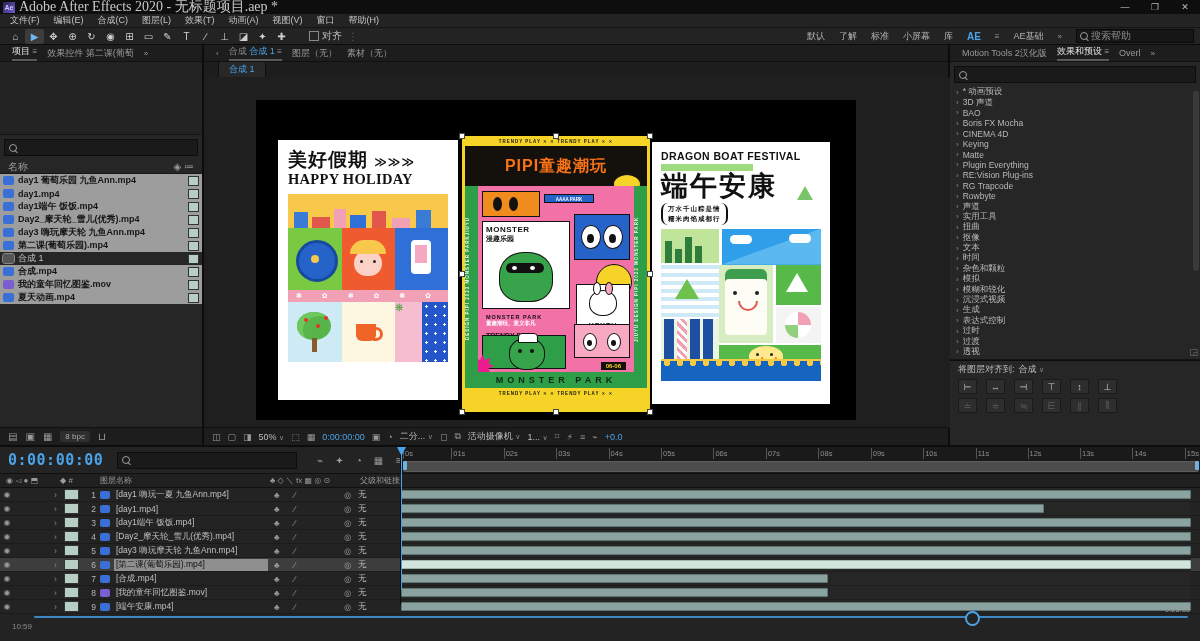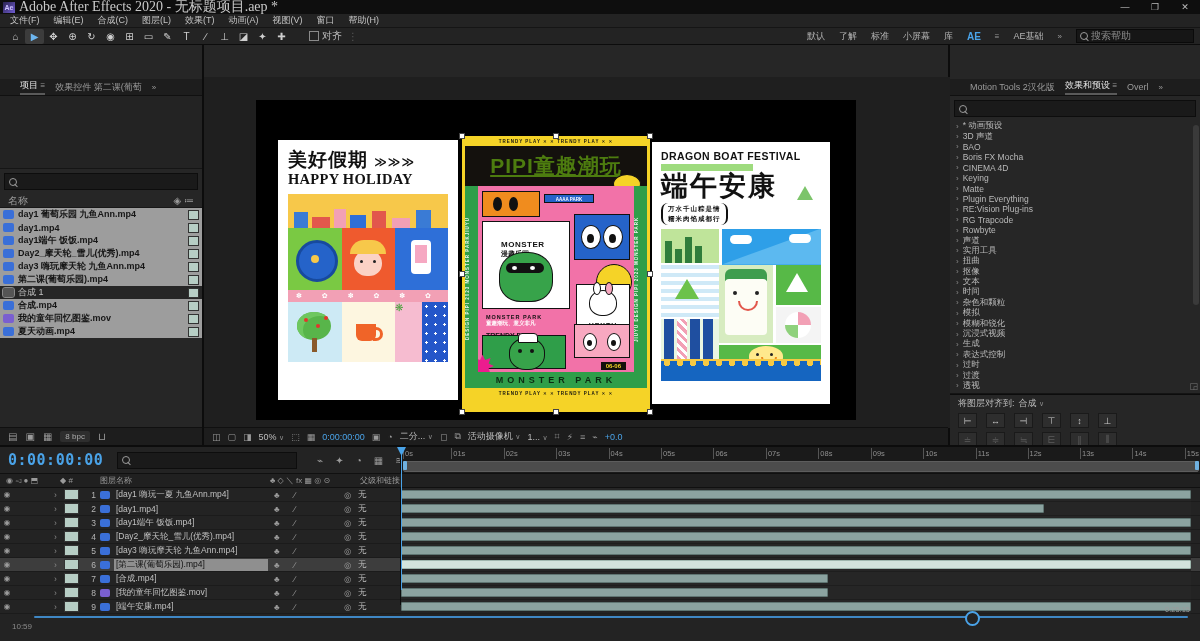--- a/index.html
+++ b/index.html
@@ -32,21 +32,21 @@
   #help-search{display:flex;align-items:center;background:#161616;border:1px solid #0a0a0a;height:12px;width:110px;padding:0 3px;gap:3px;}
   .mag{width:6px;height:6px;border:1px solid #9a9a9a;border-radius:50%;position:relative;flex:none;}
   .mag:after{content:"";position:absolute;width:4px;height:1px;background:#9a9a9a;left:4px;top:6px;transform:rotate(45deg);}
 
   
   #main{left:0;top:45px;width:1200px;height:400px;}
   .panel{position:absolute;top:0;height:400px;background:#262626;box-sizing:border-box;}
   #p-left{left:0;width:204px;border-right:2px solid #0c0c0c;}
   #p-center{left:204px;width:746px;border-right:2px solid #0c0c0c;}
   #p-right{left:950px;width:250px;}
-  .tabrow{height:16px;background:#1d1d1d;display:flex;align-items:center;padding:0 20px;gap:10px;border-bottom:1px solid #101010;margin-top:34px;}
+  .tabrow{height:16px;background:#1d1d1d;display:flex;align-items:center;padding:0 12px;gap:10px;border-bottom:1px solid #101010;}
   .tab{font-size:9px;color:#9a9a9a;white-space:nowrap;}
   .tab.active{color:#e4e4e4;border-bottom:2px solid #5a5a5a;padding-bottom:1px;}
   .hamb{color:#9a9a9a;font-size:8px;}
 
   
   #proj-preview{height:72px;background:#232323;border-bottom:1px solid #151515;}
   .searchrow{height:15px;display:flex;align-items:center;background:#1a1a1a;margin:4px 4px;border:1px solid #0d0d0d;padding:0 4px;gap:4px;}
   #proj-header{height:13px;display:flex;align-items:center;padding:0 8px;color:#9a9a9a;border-bottom:1px solid #171717;}
   #proj-list .prow{height:13px;display:flex;align-items:center;padding:0 3px;gap:4px;}
   #proj-list .prow .nm{flex:1;font-size:9px;color:#c2c2c2;}
@@ -99,31 +99,31 @@
   #p1-mugcell{width:53px;height:60px;background:#fdf6e0;position:relative;}
   .mug{position:absolute;left:14px;top:22px;width:20px;height:17px;background:#f06428;border-radius:0 0 6px 6px;}
   .mug:after{content:"";position:absolute;right:-7px;top:3px;width:7px;height:8px;border:3px solid #f06428;border-left:0;border-radius:0 8px 8px 0;}
   #p1-pinkcell{width:27px;height:60px;background:#f6bcd0;position:relative;font-size:10px;color:#49a33c;}
   #p1-dotcell{width:26px;height:60px;background:#2456c9;
      background-image:radial-gradient(#ffffff 1px,transparent 1.2px);background-size:9px 9px;}
 
   #poster2{left:206px;top:36px;width:188px;height:276px;background:#f5d327;color:#111;}
   .p2band{height:10px;display:flex;align-items:center;justify-content:center;font-size:4.5px;font-weight:900;letter-spacing:1px;color:#111;}
   #p2-header{height:40px;margin:0 3px;background:#14110d;display:flex;align-items:center;justify-content:center;position:relative;}
-  #p2-title{color:#4d7c0f;font-weight:900;font-size:21px;letter-spacing:1px;text-decoration:underline;}
+  #p2-title{color:#f97316;font-weight:900;font-size:16px;letter-spacing:1px;}
   #p2-blob{position:absolute;right:6px;bottom:-8px;width:26px;height:18px;background:#f5d327;border:1.5px solid #111;border-radius:50%;}
   #p2-mid{display:flex;margin:0 3px;height:186px;}
   .rail{width:13px;background:#2f9e49;color:#eaf6ec;writing-mode:vertical-rl;transform:rotate(180deg);
         font-size:4.5px;font-weight:bold;letter-spacing:1px;text-align:center;overflow:hidden;}
   #p2-core{flex:1;background:#f272a8;position:relative;overflow:hidden;}
   .card{position:absolute;border:1px solid #111;box-sizing:border-box;}
   #c-orange{left:4px;top:5px;width:58px;height:26px;background:#f08c1e;}
   #c-orange i{position:absolute;top:5px;width:9px;height:14px;background:#111;border-radius:50%;}
   #c-park{left:66px;top:8px;width:50px;height:9px;background:#2563c9;color:#fff;font-size:4.5px;font-weight:900;text-align:center;line-height:9px;border:1px solid #111;}
-  #c-monster{left:4px;top:35px;width:88px;height:88px;background:#fff;padding:18px;font-weight:900;}
+  #c-monster{left:4px;top:35px;width:88px;height:88px;background:#fff;padding:3px;font-weight:900;}
   #c-monster .t1{font-size:8px;letter-spacing:.5px;}
   #c-monster .t2{font-size:7px;}
   .gmonster{position:absolute;left:16px;top:30px;width:52px;height:48px;background:#37a34a;border-radius:45% 45% 40% 40%;border:1.5px solid #111;}
   .gmonster:before{content:"";position:absolute;left:6px;top:10px;width:38px;height:10px;background:#111;border-radius:5px;}
   .gmonster:after{content:"";position:absolute;left:12px;top:13px;width:5px;height:4px;background:#fff;border-radius:50%;box-shadow:18px 0 0 #fff;}
   #c-eyes{right:4px;top:28px;width:56px;height:46px;background:#2563c9;}
   #c-eyes i{position:absolute;top:10px;width:18px;height:22px;background:#fff;border-radius:50%;border:1.5px solid #111;}
   #c-eyes i:after{content:"";position:absolute;left:5px;top:8px;width:7px;height:9px;background:#111;border-radius:50%;}
   #c-circle{position:absolute;right:2px;top:78px;width:34px;height:34px;border-radius:50%;background:#f5d327;border:1.5px solid #111;}
   #c-heytu{right:4px;top:98px;width:54px;height:60px;background:#fff;text-align:center;}

